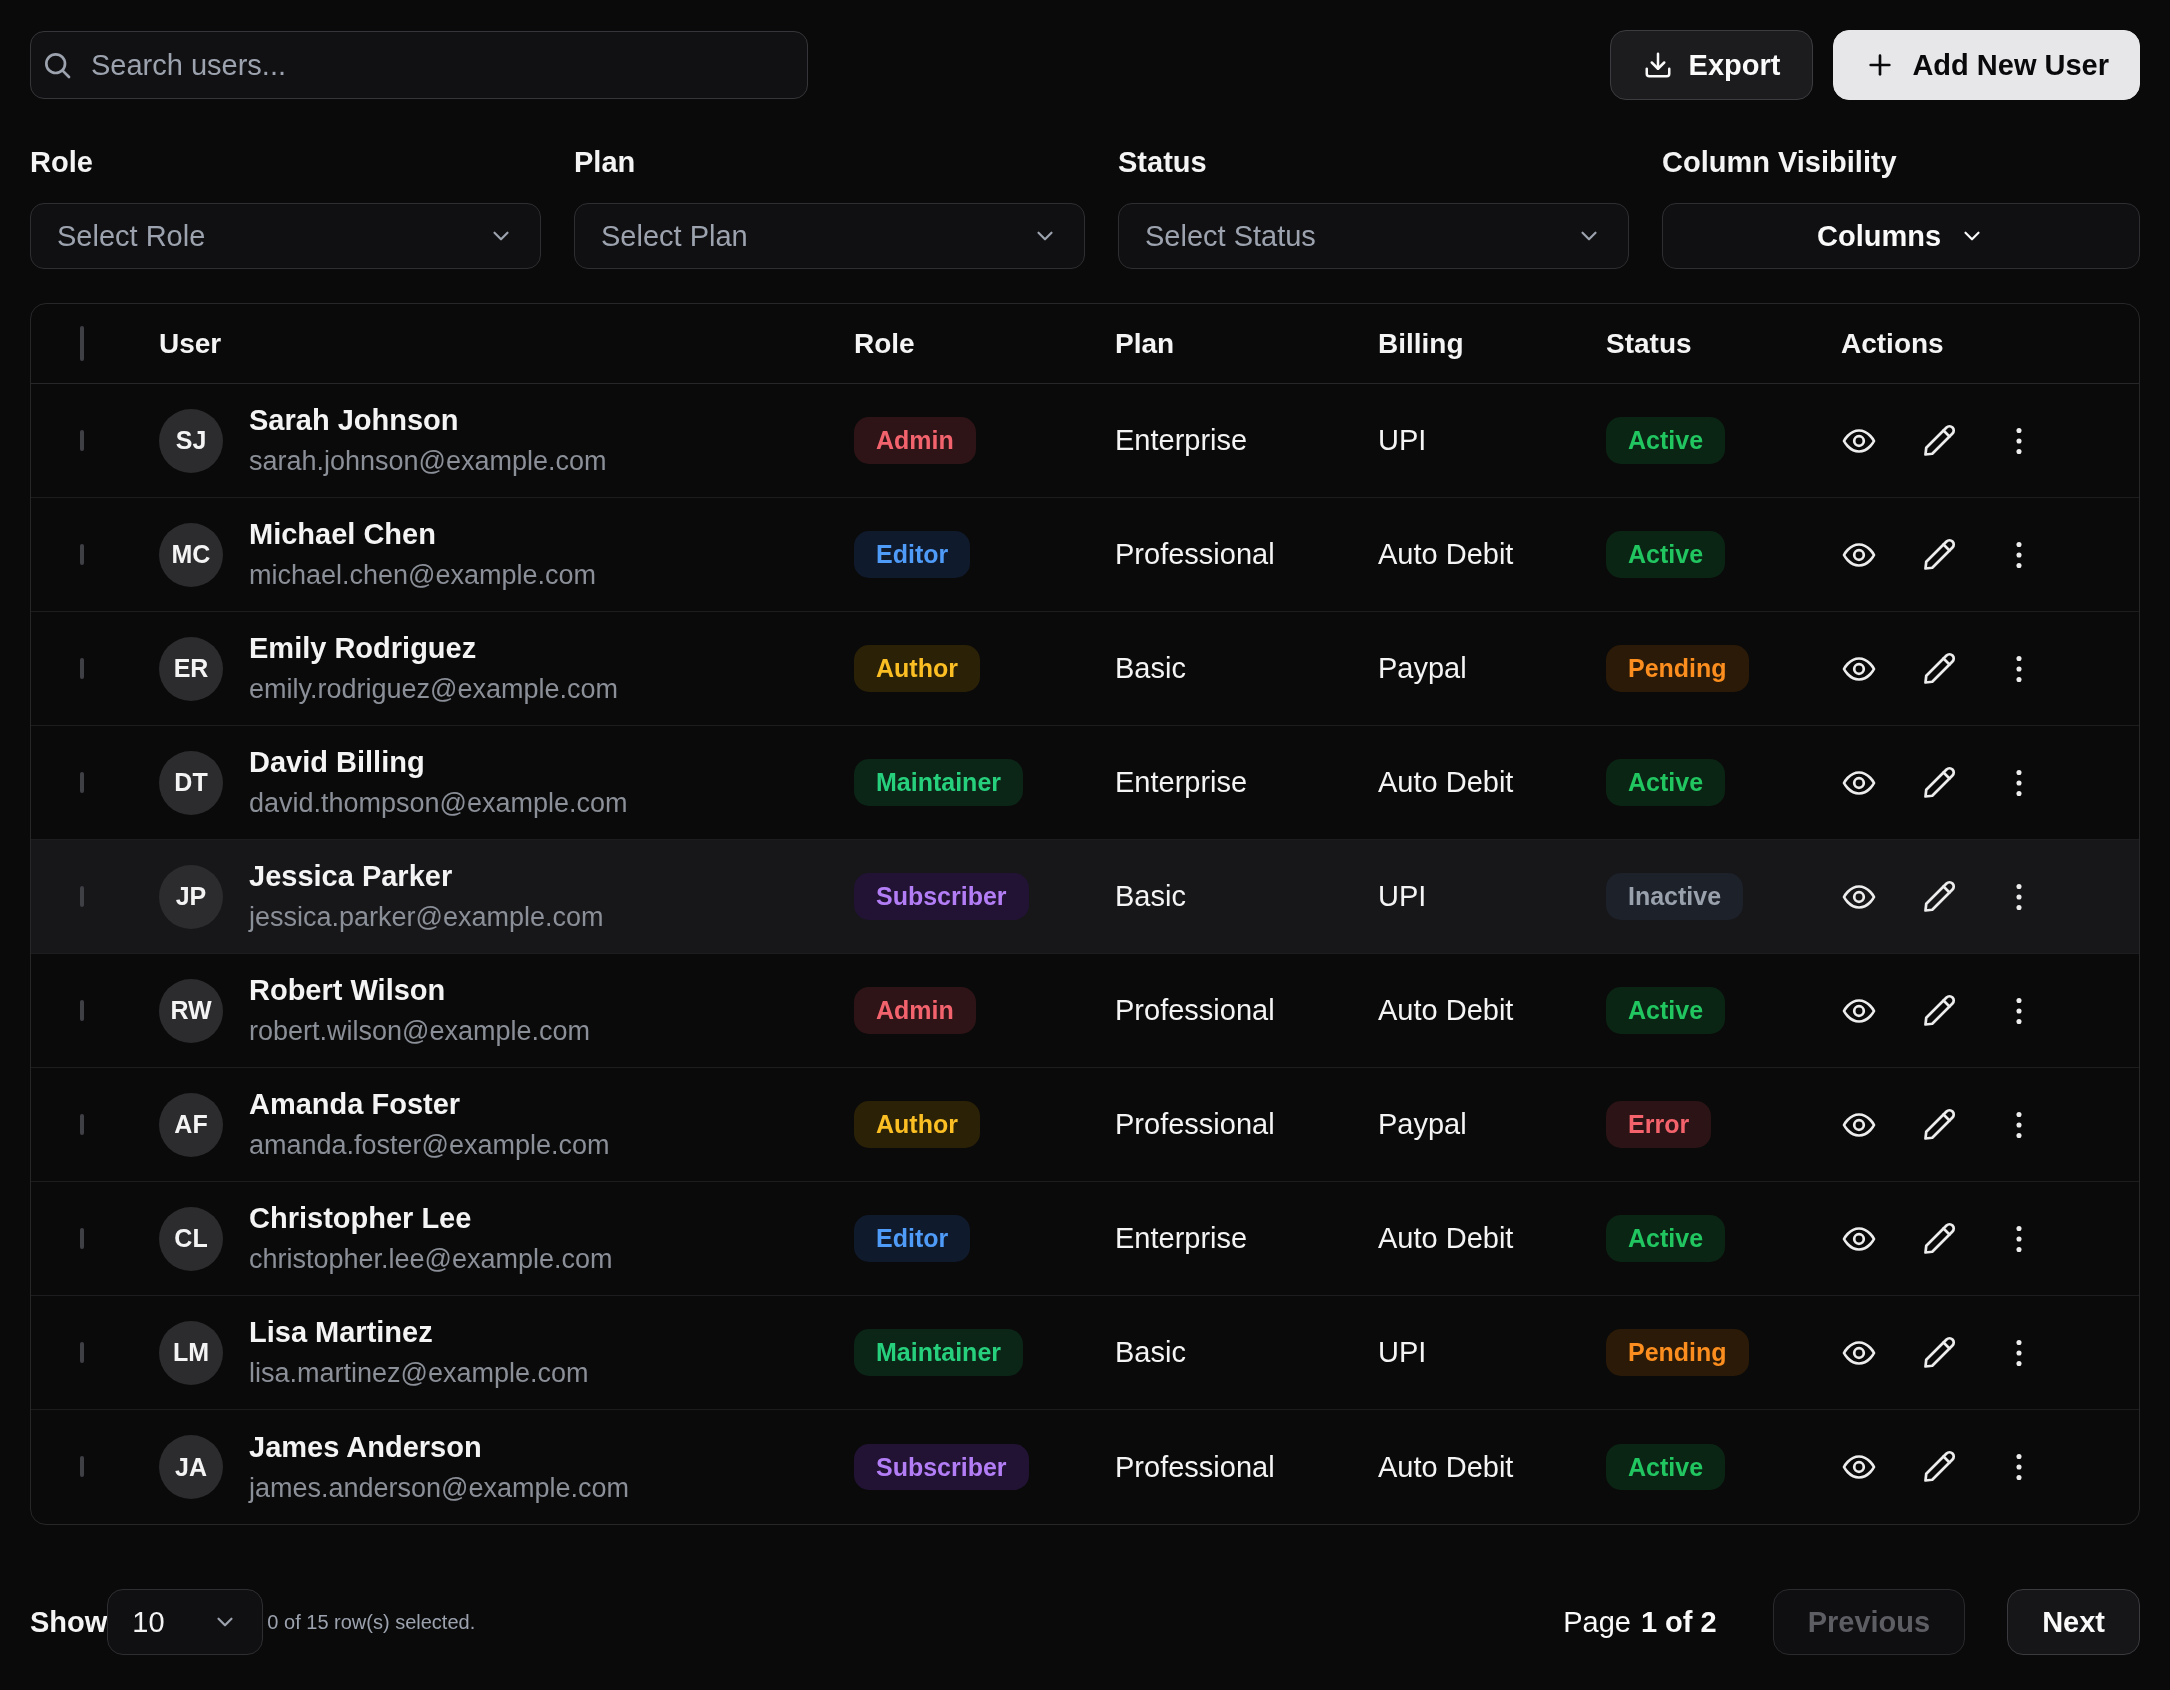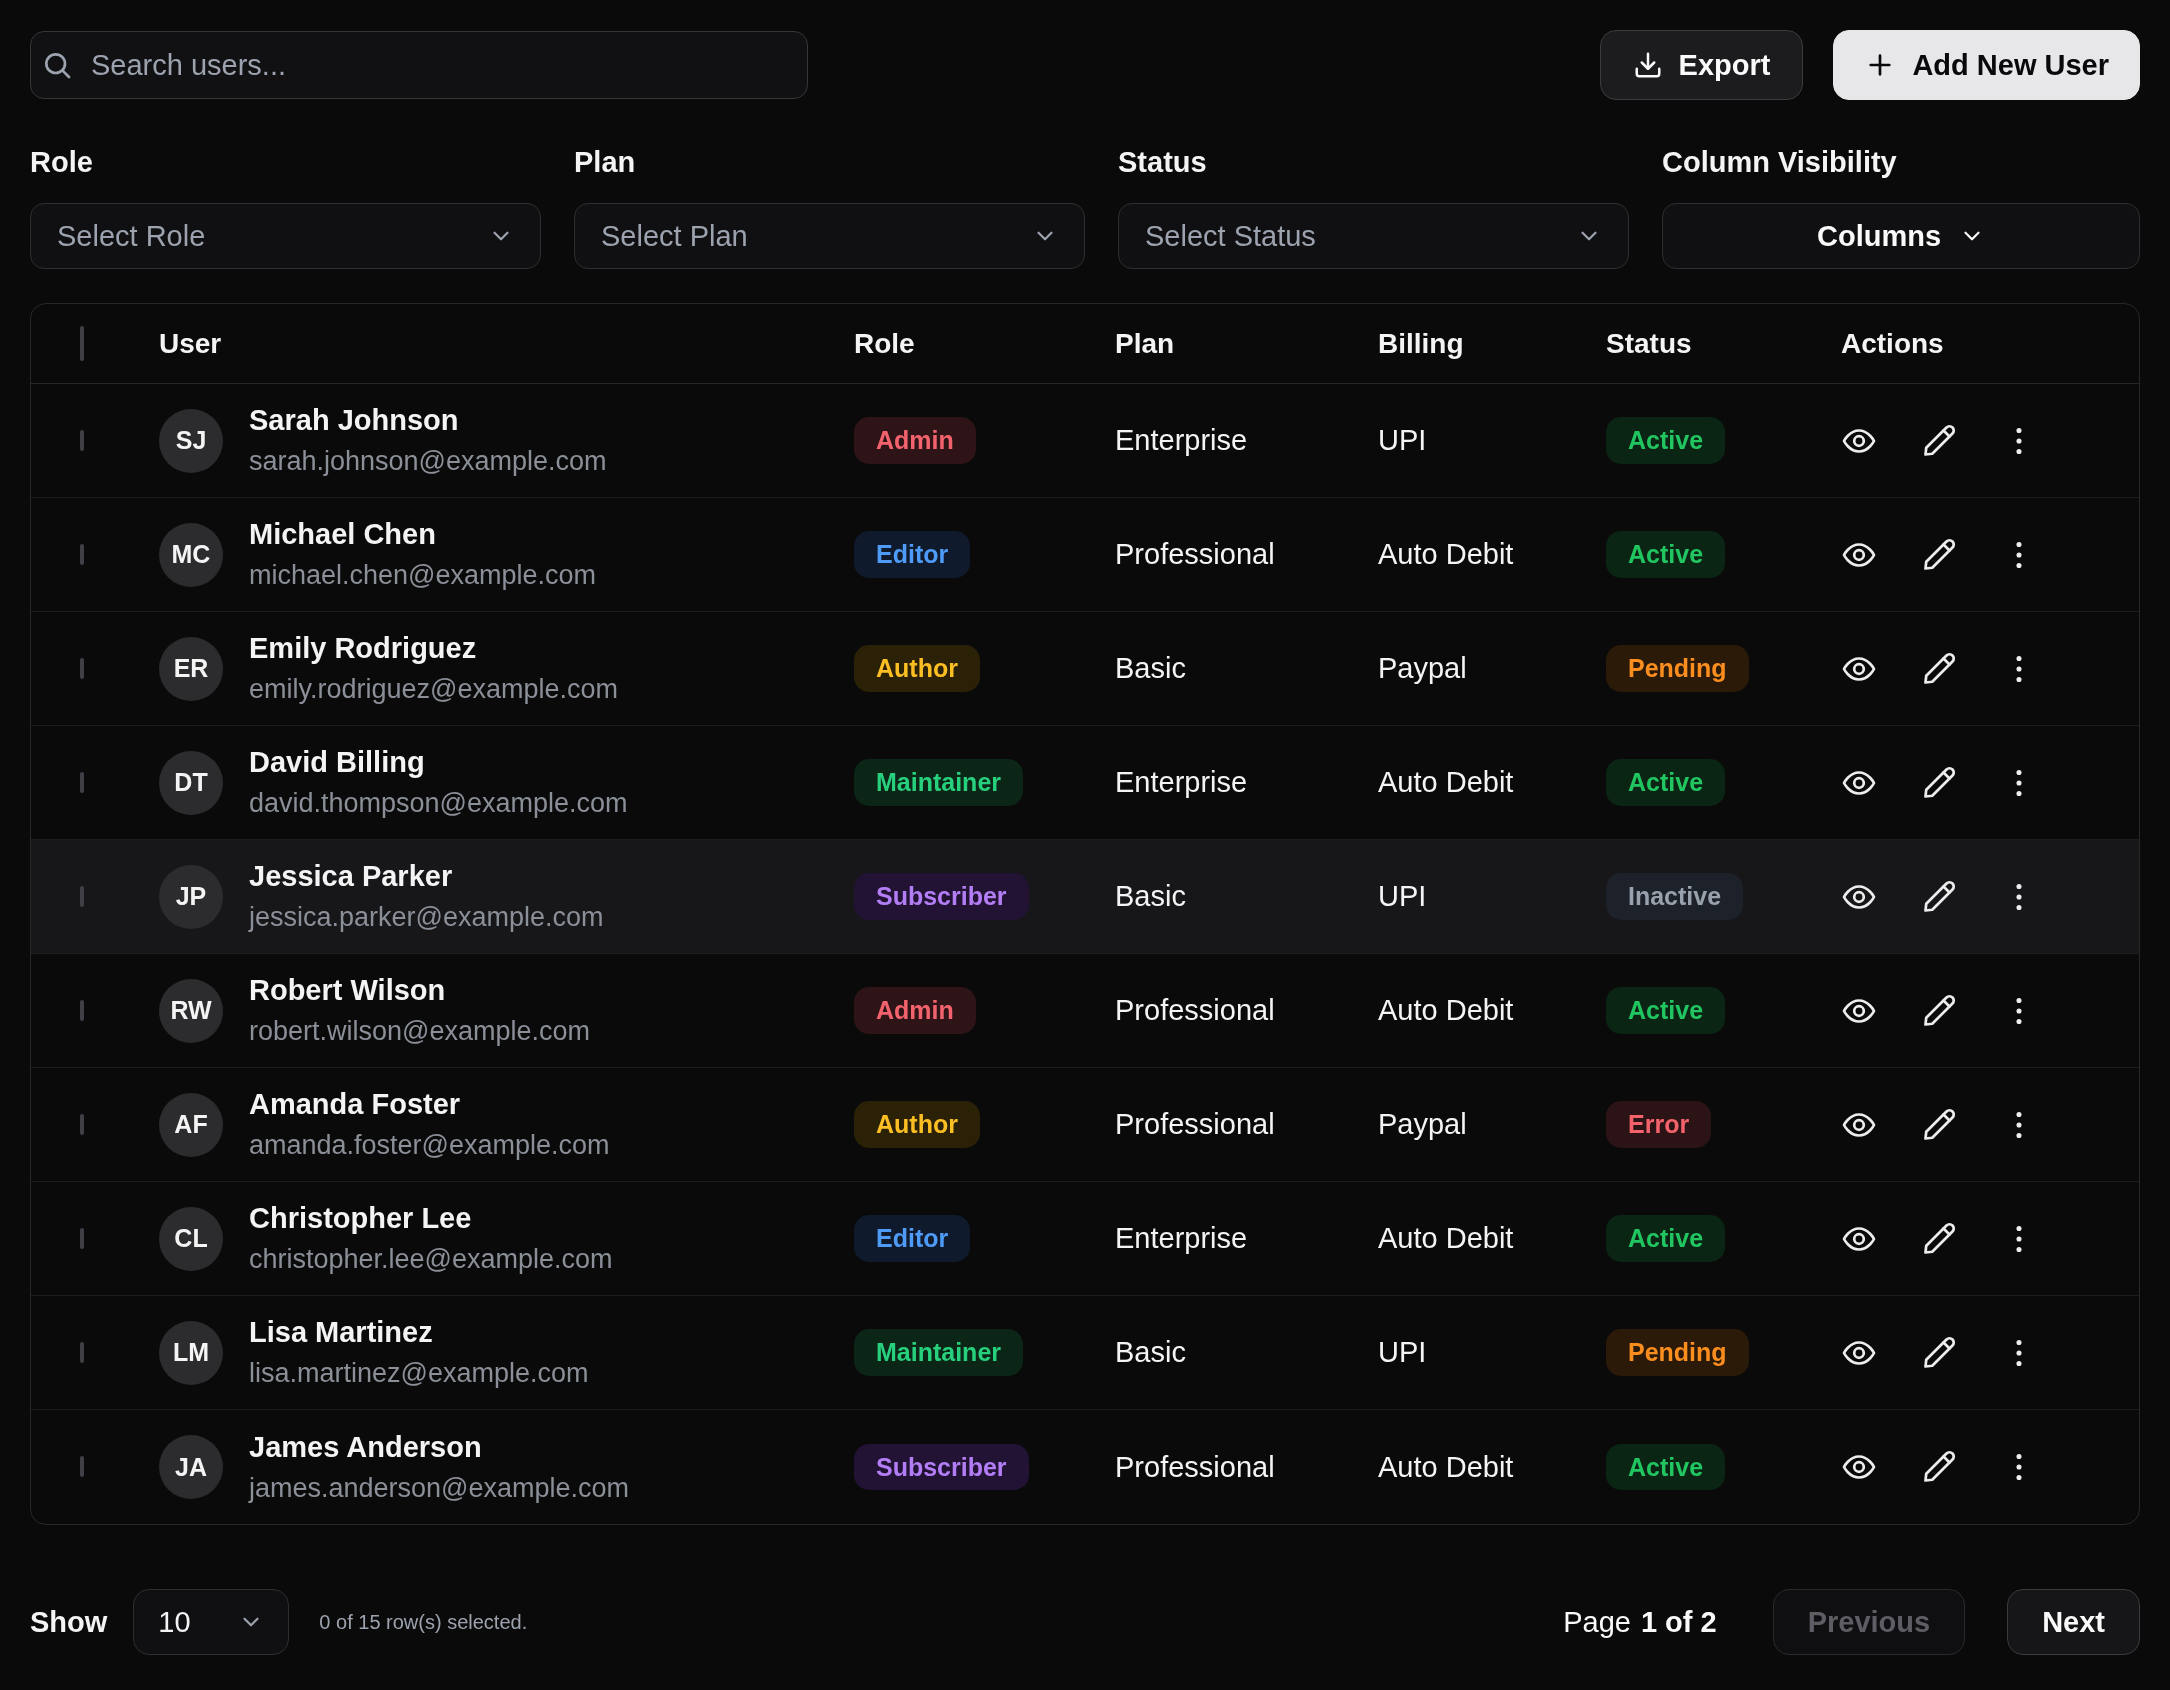--- a/index.html
+++ b/index.html
@@ -8,21 +8,21 @@
   .page { padding:30px 30px 0 30px; }
 
   
   .topbar { display:flex; justify-content:space-between; align-items:center; }
   .search { width:778px; height:68px; border:1px solid #36363a; border-radius:14px;
     background:#111113; display:flex; align-items:center; gap:18px; padding:0 10px; }
   .search svg { flex:0 0 auto; }
   .search input { flex:1; background:transparent; border:none; outline:none;
     font:400 29px "Liberation Sans","DejaVu Sans",sans-serif; color:#e4e4e7; }
   .search input::placeholder { color:#9ca3af; }
-  .btn-group { display:flex; gap:30px; }
+  .btn-group { display:flex; gap:20px; }
   .btn { height:70px; border-radius:16px; display:flex; align-items:center; gap:16px;
     font-size:29px; font-weight:600; cursor:pointer; }
   .btn-export { background:#1c1c1f; border:1px solid #3c3c40; color:#fafafa; padding:0 32px; }
   .btn-add { background:#e7e7ea; border:1px solid #e7e7ea; color:#09090b; padding:15px 30px; }
 
   
   .filters { margin-top:46px; display:grid; grid-template-columns:511px 511px 511px 478px;
     justify-content:space-between; }
   .filter-label { font-size:29px; font-weight:600; color:#f4f4f5; margin-bottom:24px; }
   .select { height:66px; border:1px solid #2e2e32; border-radius:14px; background:#101012;
@@ -50,21 +50,21 @@
   .uemail { font-size:27px; color:#8b8f98; }
   .badge { display:inline-flex; align-items:center; padding:9px 22px; border-radius:15px;
     font-size:25px; font-weight:600; line-height:1.15; }
   .strong-cell { font-size:29px; font-weight:400; color:#f4f4f5; }
   .cell-actions { display:flex; align-items:center; gap:44px; }
   .icon-btn { background:none; border:none; cursor:pointer; display:flex; align-items:center;
     justify-content:center; padding:0; }
 
   
   .footer { margin-top:64px; display:flex; align-items:center; justify-content:space-between; }
-  .footer-left { display:flex; align-items:center; gap:26px; }
+  .footer-left { display:flex; align-items:center; }
   .show-label { font-size:29px; font-weight:600; color:#f4f4f5; }
   .page-size { width:156px; height:66px; border:1px solid #2e2e32; border-radius:16px;
     background:#101012; display:flex; align-items:center; justify-content:space-between;
     padding:0 24px; font-size:29px; color:#f4f4f5; cursor:pointer; }
   .sel-text { font-size:20px; color:#9ca3af; margin-left:4px; }
   .footer-right { display:flex; align-items:center; gap:42px; }
   .page-info { font-size:29px; color:#fafafa; margin-right:14px; }
   .page-info b { font-weight:700; margin-left:10px; }
   .btn-prev { height:66px; padding:0 34px; border-radius:16px; background:#0f0f11;
     border:1px solid #2a2a2e; color:#5d5d64; font-size:29px; font-weight:600; cursor:default; }

